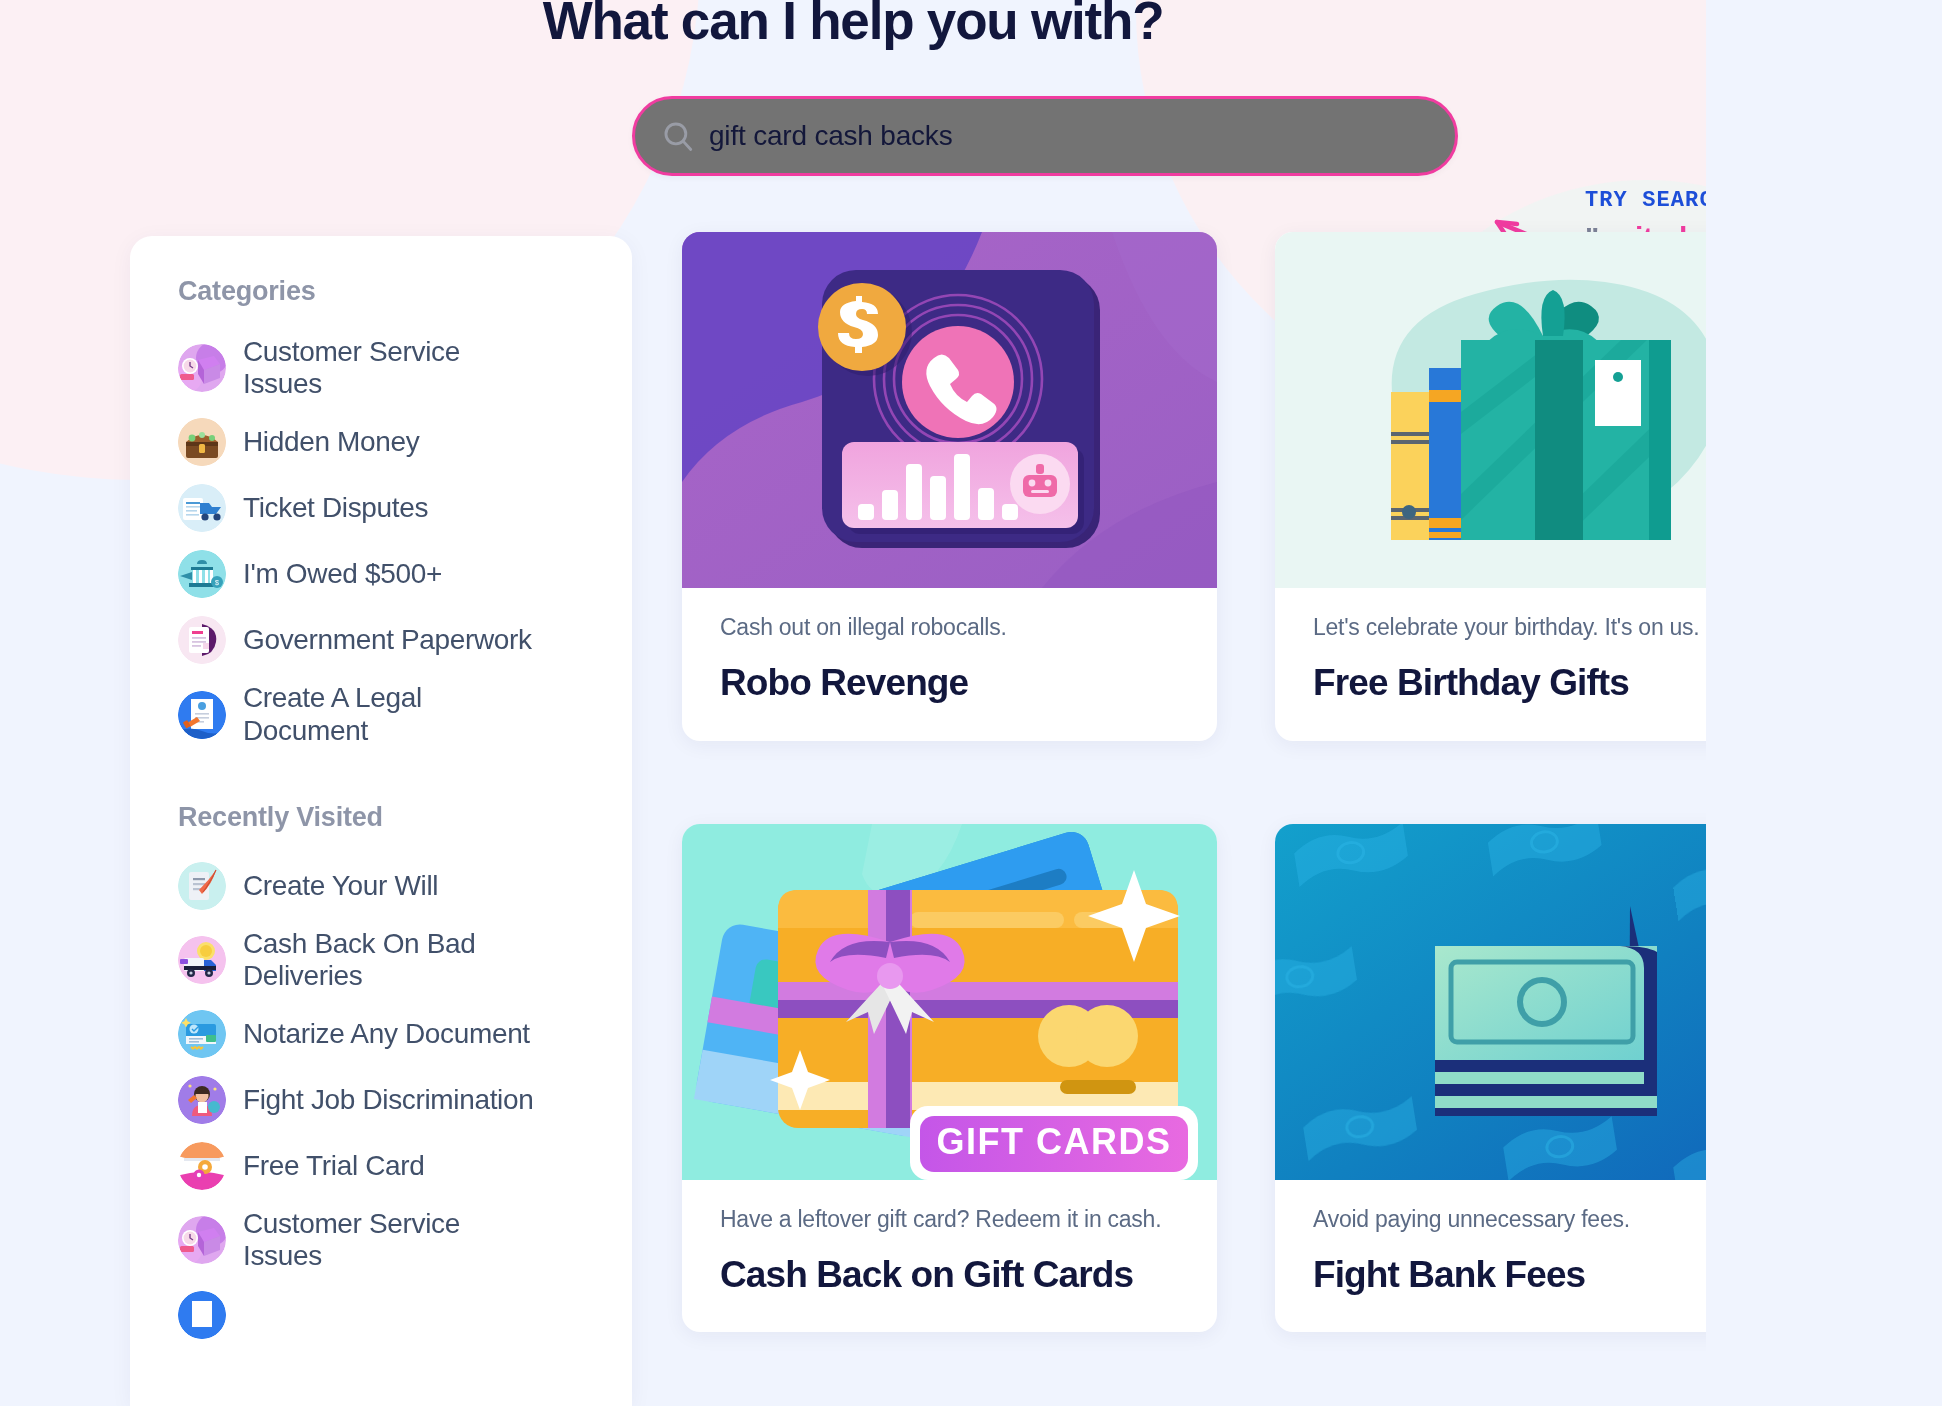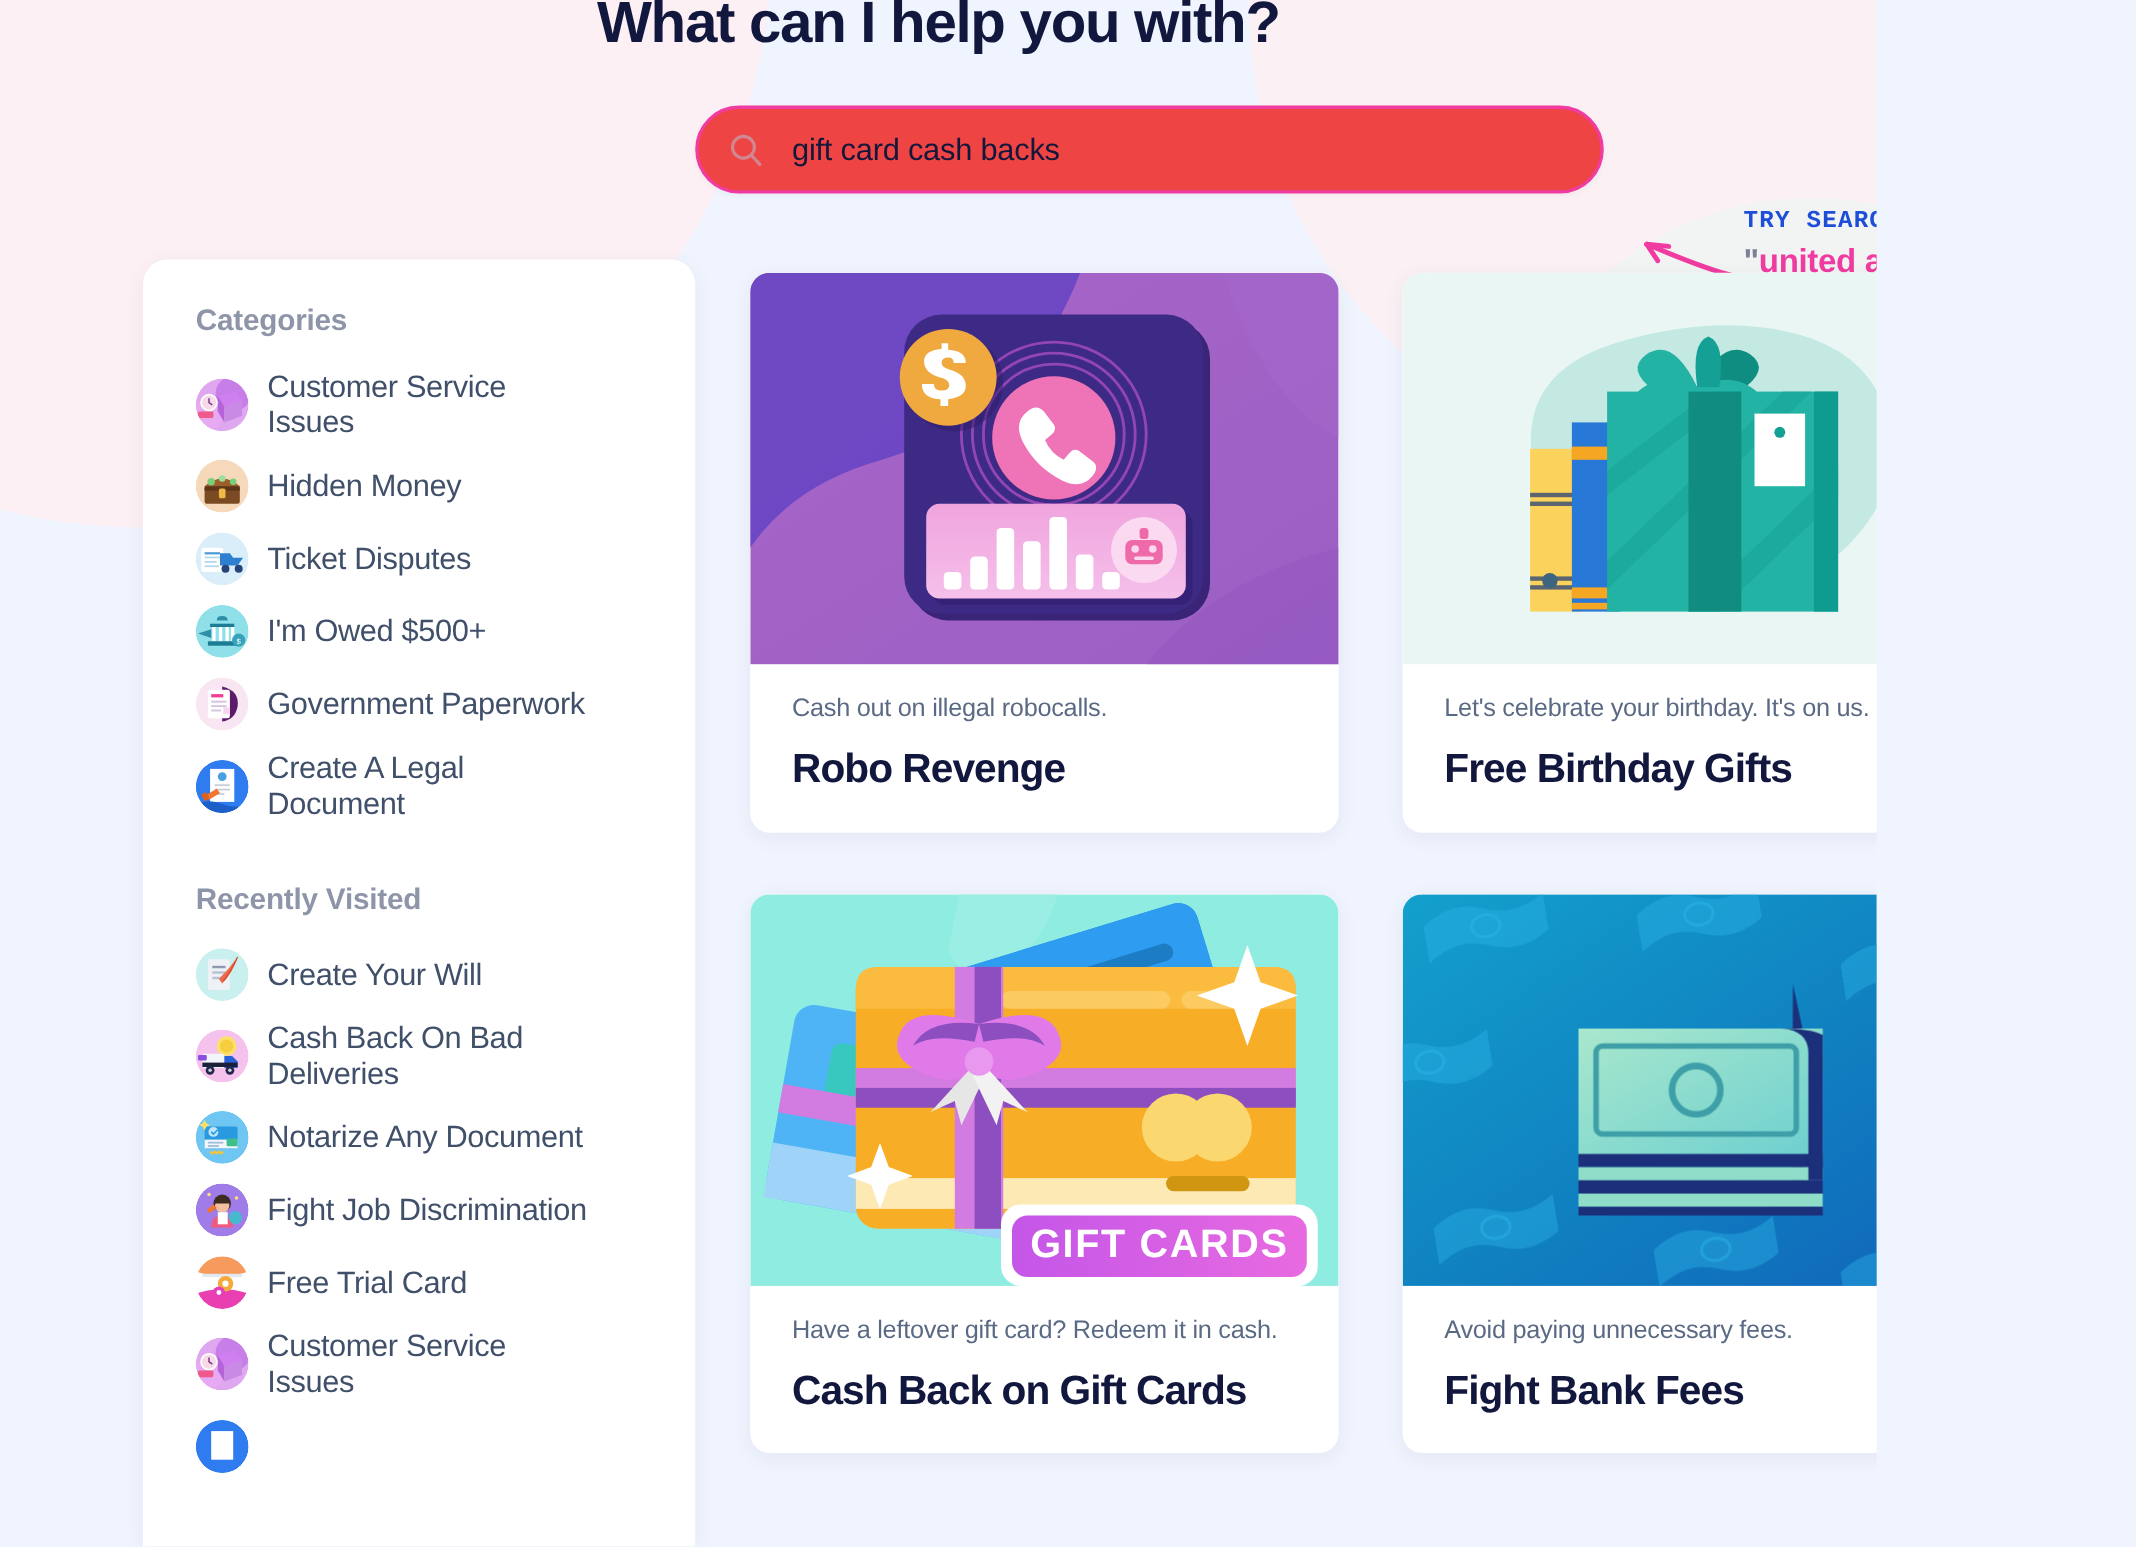--- a/index.html
+++ b/index.html
@@ -34,27 +34,26 @@
     text-align: center;
     font-size: 53px; font-weight: 800; letter-spacing: -1.2px;
     color: #12173d;
   }
   .search-row {
     position: absolute; left: 0; right: 0; top: 96px; height: 90px;
   }
   .search-box {
     position: absolute; left: 632px; top: 0;
     width: 826px; height: 80px;
-    background: #ef4444;
+    background: #737373;
     border: 3px solid #f03ca0;
     border-radius: 44px;
     display: flex; align-items: center;
     padding: 0 26px;
     box-shadow: 0 2px 6px rgba(20,20,60,.04);
-    gap: 11px;
   }
   .search-icon { width: 34px; height: 34px; flex: 0 0 34px; margin-right: 14px; opacity: .55; }
   .search-input {
     flex: 1 1 auto; border: 0; outline: 0; background: transparent;
     font-family: "Liberation Sans", sans-serif;
     font-size: 28px; color: #13173a; letter-spacing: -0.2px;
   }
   .search-input::placeholder { color: #a9b0c6; }
 
   .arrow-wrap { position: absolute; left: 1487px; top: 110px; width: 90px; height: 48px; }
@@ -93,23 +92,23 @@
     cursor: pointer;
   }
   .nav-item .label {
     font-size: 28px; color: #41506a; line-height: 1.15;
     letter-spacing: -0.35px; max-width: 300px;
   }
   .av { width: 48px; height: 48px; flex: 0 0 48px; border-radius: 50%; overflow: hidden; }
 
   
   .cards {
-    position: absolute; left: 682px; top: 248px;
+    position: absolute; left: 682px; top: 232px;
     width: 1200px;
-    display: grid; grid-template-columns: 535px 535px; gap: 56px 58px;
+    display: grid; grid-template-columns: 535px 535px; gap: 83px 58px;
   }
   .card {
     background: #fff;
     border-radius: 18px;
     box-shadow: 0 4px 20px rgba(30,40,90,.06);
     overflow: hidden;
     cursor: pointer;
   }
   .card-art { width: 100%; height: 356px; display: block; }
   .card-body { padding: 26px 38px 36px 38px; }

